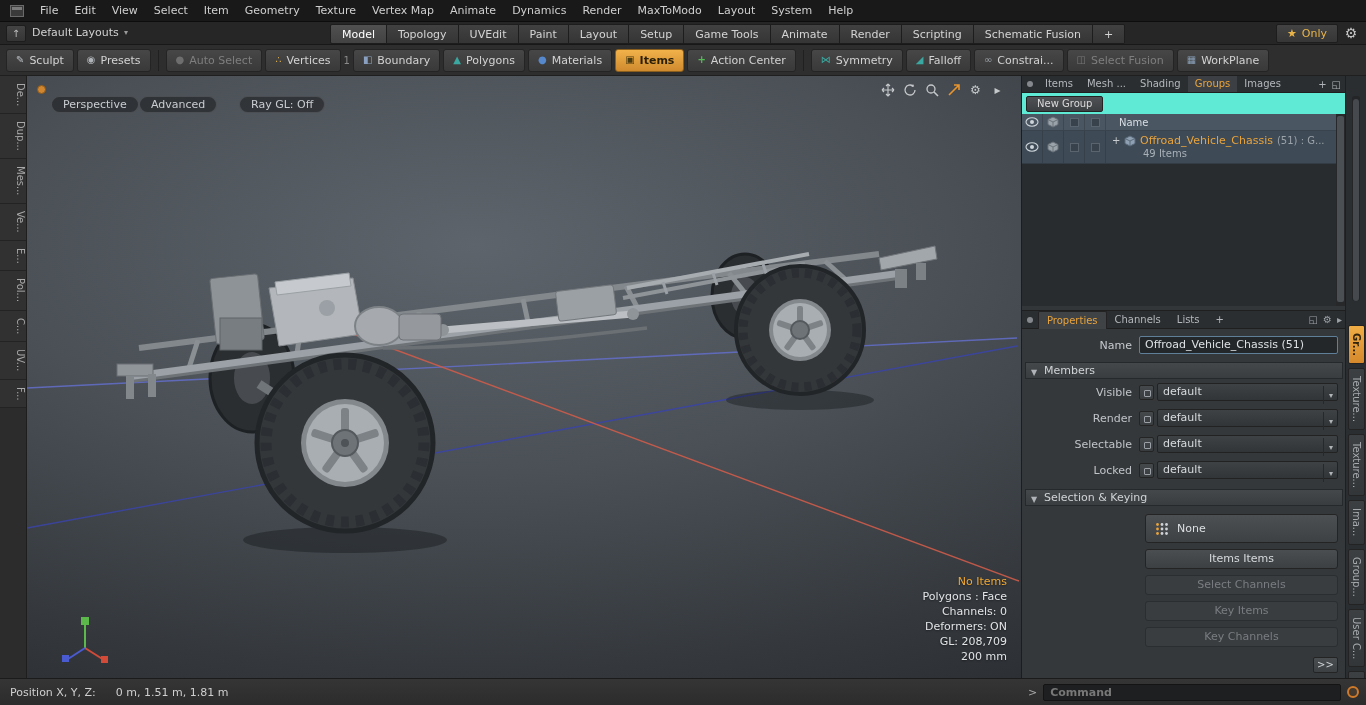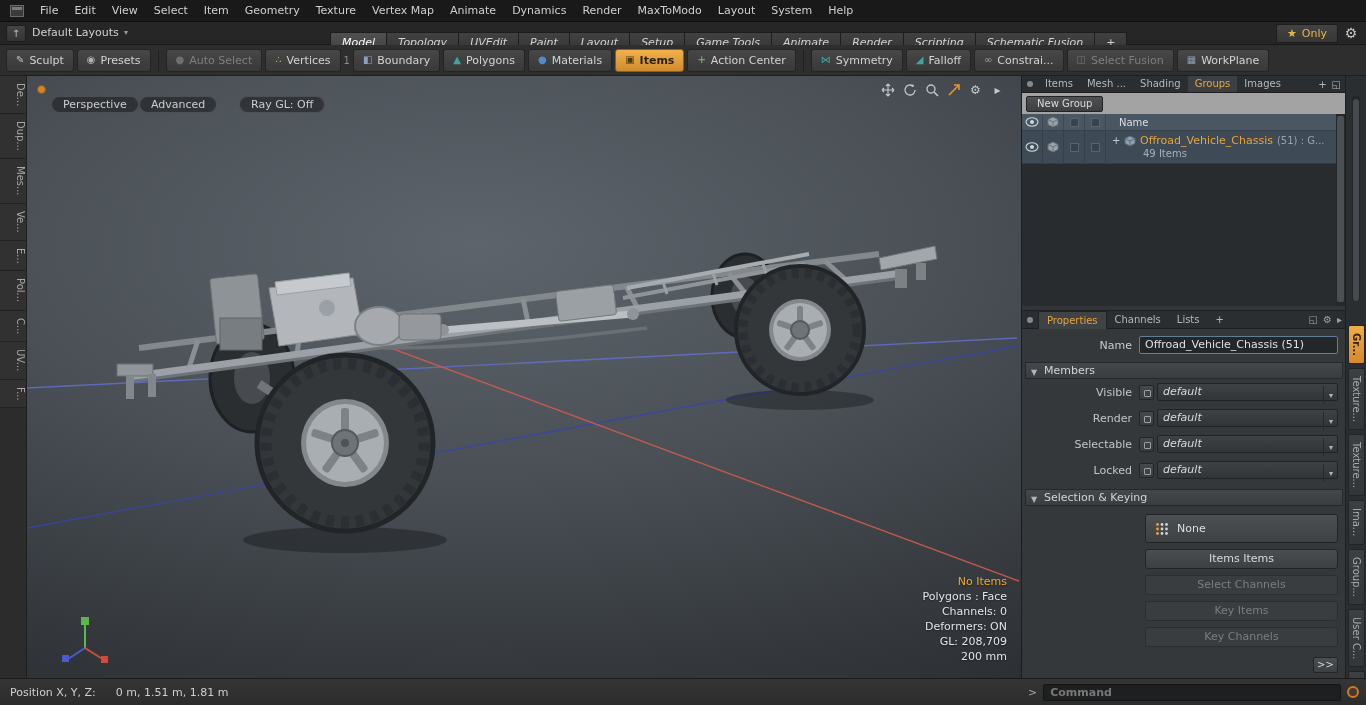--- a/index.html
+++ b/index.html
@@ -9,21 +9,21 @@
   
   .menubar{position:absolute;left:0;top:0;width:100%;height:22px;background:#191919;border-bottom:1px solid #0d0d0d;display:flex;align-items:center;}
   .app-icon{width:14px;height:12px;margin:0 8px 0 10px;flex:0 0 auto;}
   .menu-item{padding:0 8px;line-height:22px;color:#cfcfcf;white-space:nowrap;}
 
   
   .layoutbar{position:absolute;left:0;top:22px;width:100%;height:23px;background:#262626;border-bottom:1px solid #181818;}
   .dock-btn{position:absolute;left:6px;top:3px;width:20px;height:17px;background:linear-gradient(#444,#353535);border:1px solid #1d1d1d;border-radius:2px;color:#bbb;text-align:center;line-height:15px;font-size:10px;}
   .layouts-label{position:absolute;left:32px;top:4px;color:#d2d2d2;}
   .layouts-caret{position:absolute;left:124px;top:6px;font-size:8px;color:#9a9a9a;}
-  .layout-tabs{position:absolute;left:330px;top:10px;display:flex;height:20px;font-style:italic;}
+  .layout-tabs{position:absolute;left:330px;top:2px;display:flex;height:20px;}
   .ltab{padding:0 11px;line-height:19px;background:linear-gradient(#414141,#353535);border:1px solid #1d1d1d;border-left:none;color:#d4d4d4;white-space:nowrap;}
   .ltab:first-child{border-left:1px solid #1d1d1d;border-radius:2px 0 0 2px;}
   .ltab.active{background:linear-gradient(#505050,#424242);color:#fff;}
   .ltab.plus{border-radius:0 2px 2px 0;}
   .only-btn{position:absolute;right:28px;top:2px;height:19px;padding:0 10px;background:linear-gradient(#434343,#363636);border:1px solid #1d1d1d;border-radius:2px;color:#e8b44a;line-height:17px;display:flex;gap:5px;align-items:center;}
   .gear-btn{position:absolute;right:4px;top:1px;width:22px;height:20px;color:#c6c6c6;text-align:center;line-height:20px;font-size:14px;}
 
   
   .toolbar{position:absolute;left:0;top:45px;width:100%;height:31px;background:#2e2e2e;border-bottom:1px solid #1f1f1f;display:flex;align-items:center;padding-left:6px;gap:3px;}
   .tbtn{height:23px;padding:0 9px;display:inline-flex;align-items:center;gap:5px;background:linear-gradient(#474747,#393939);border:1px solid #242424;border-radius:3px;color:#d2d2d2;white-space:nowrap;}
@@ -56,21 +56,21 @@
   .cmd-input::placeholder{color:#787878;}
   .rec-dot{width:12px;height:12px;border-radius:50%;border:2px solid #cf7a2a;background:rgba(207,122,42,0.12);flex:0 0 auto;}
 
   
   .rightpanel{position:absolute;left:1021px;top:76px;width:324px;height:602px;background:#323639;border-left:1px solid #1d1d1d;}
   .rp-tabs{height:17px;display:flex;align-items:center;background:#2b2e31;border-bottom:1px solid #1f1f1f;font-size:10px;color:#b4b8bc;padding-left:5px;}
   .rp-dot{width:6px;height:6px;border-radius:50%;background:#85898d;margin-right:5px;flex:0 0 auto;}
   .rp-tab{padding:0 7px;line-height:16px;white-space:nowrap;}
   .rp-tab.active{color:#e8a33d;background:#3c4044;}
   .rp-end{margin-left:auto;display:flex;gap:5px;padding-right:4px;color:#b0b4b8;}
-  .newgroup-row{height:21px;display:flex;align-items:center;padding:0 4px;background:#a3a3a3;}
+  .newgroup-row{height:21px;display:flex;align-items:center;padding:0 4px;background:#5eead4;}
   .newgroup-btn{height:16px;padding:0 10px;background:linear-gradient(#4f5154,#3d4043);border:1px solid #232323;border-radius:2px;color:#dadada;font-size:10px;line-height:14px;}
   .grouplist{position:absolute;left:0;top:38px;width:315px;height:192px;background:#292c2f;overflow:hidden;}
   .gl-scroll{position:absolute;right:0;top:38px;width:9px;height:192px;background:#26282a;}
   .gl-thumb{margin:2px 1px;width:7px;height:186px;background:#4b5055;border-radius:2px;}
   .gl-header{height:17px;display:flex;background:#4a5662;border-bottom:1px solid #39434e;color:#d9dee4;}
   .gl-cell{width:21px;display:flex;align-items:center;justify-content:center;border-right:1px solid #3d4852;flex:0 0 auto;}
   .gl-namecell{flex:1;display:flex;align-items:center;padding-left:13px;font-size:10px;}
   .gl-row{min-height:33px;background:#3e4a55;border-bottom:1px solid #333c44;display:flex;}
   .gl-row .gl-cell{border-right:1px solid #36404a;}
   .gl-content{flex:1;padding:3px 0 0 6px;}
@@ -89,21 +89,21 @@
   .pr-end{margin-left:auto;display:flex;gap:5px;padding-right:4px;color:#9aa0a6;}
   .pr-row{display:flex;align-items:center;height:22px;margin-top:5px;}
   .pr-label{width:117px;text-align:right;padding-right:7px;color:#c6cace;}
   .pr-field{flex:1;margin-right:8px;height:18px;background:#24272a;border:1px solid #5f7f99;border-radius:2px;color:#dde0e3;padding:0 5px;line-height:16px;white-space:nowrap;overflow:hidden;}
   .section-hdr{height:17px;margin:6px 3px 0 3px;background:linear-gradient(#45484b,#3a3d40);border:1px solid #26292c;color:#d0d3d6;line-height:15px;padding-left:18px;position:relative;}
   .section-hdr .tri{position:absolute;left:5px;top:2px;font-size:8px;color:#b0b4b8;}
   .dd-row{display:flex;align-items:center;height:26px;}
   .dd-label{width:117px;text-align:right;padding-right:7px;color:#c0c4c8;}
   .lockbox{width:15px;height:15px;background:linear-gradient(#46494c,#393c3f);border:1px solid #242424;border-radius:2px;margin-right:3px;position:relative;flex:0 0 auto;}
   .lockbox::after{content:"";position:absolute;left:4px;top:4px;width:5px;height:5px;border:1px solid #9aa0a6;border-radius:1px;}
-  .dd{flex:1;margin-right:8px;height:18px;background:linear-gradient(#3f4245,#323538);border:1px solid #222;border-radius:2px;color:#d8dbde;line-height:16px;padding:0 5px;position:relative;font-style:italic;}
+  .dd{flex:1;margin-right:8px;height:18px;background:linear-gradient(#3f4245,#323538);border:1px solid #222;border-radius:2px;color:#d8dbde;line-height:16px;padding:0 5px;position:relative;}
   .dd-caret{position:absolute;right:3px;top:2px;font-size:8px;color:#b0b4b8;border-left:1px solid #26292c;padding:2px 1px 0 5px;}
   .pr-buttons{margin:8px 8px 0 123px;display:flex;flex-direction:column;gap:6px;}
   .none-btn{height:29px;display:flex;align-items:center;gap:8px;padding:8px 9px;background:linear-gradient(#4d5053,#3e4144);border:1px solid #242424;border-radius:3px;color:#dcdfe2;}
   .pbtn{height:20px;background:linear-gradient(#4b4e51,#3d4043);border:1px solid #242424;border-radius:3px;color:#d6d9dc;text-align:center;line-height:18px;}
   .pbtn.disabled{background:#3a3d40;color:#797d81;border-color:#2b2e31;}
   .more-btn{align-self:flex-end;width:25px;height:16px;margin-top:4px;background:linear-gradient(#4b4e51,#3d4043);border:1px solid #242424;border-radius:2px;color:#cfd2d5;text-align:center;line-height:14px;font-size:10px;}
 
   
   .sidestrip{position:absolute;left:1345px;top:76px;width:21px;height:602px;background:#2b2e31;border-left:1px solid #1f1f1f;overflow:hidden;display:flex;flex-direction:column;align-items:center;}
   .sscroll{margin-top:20px;width:8px;height:208px;background:#232527;border-radius:3px;}

